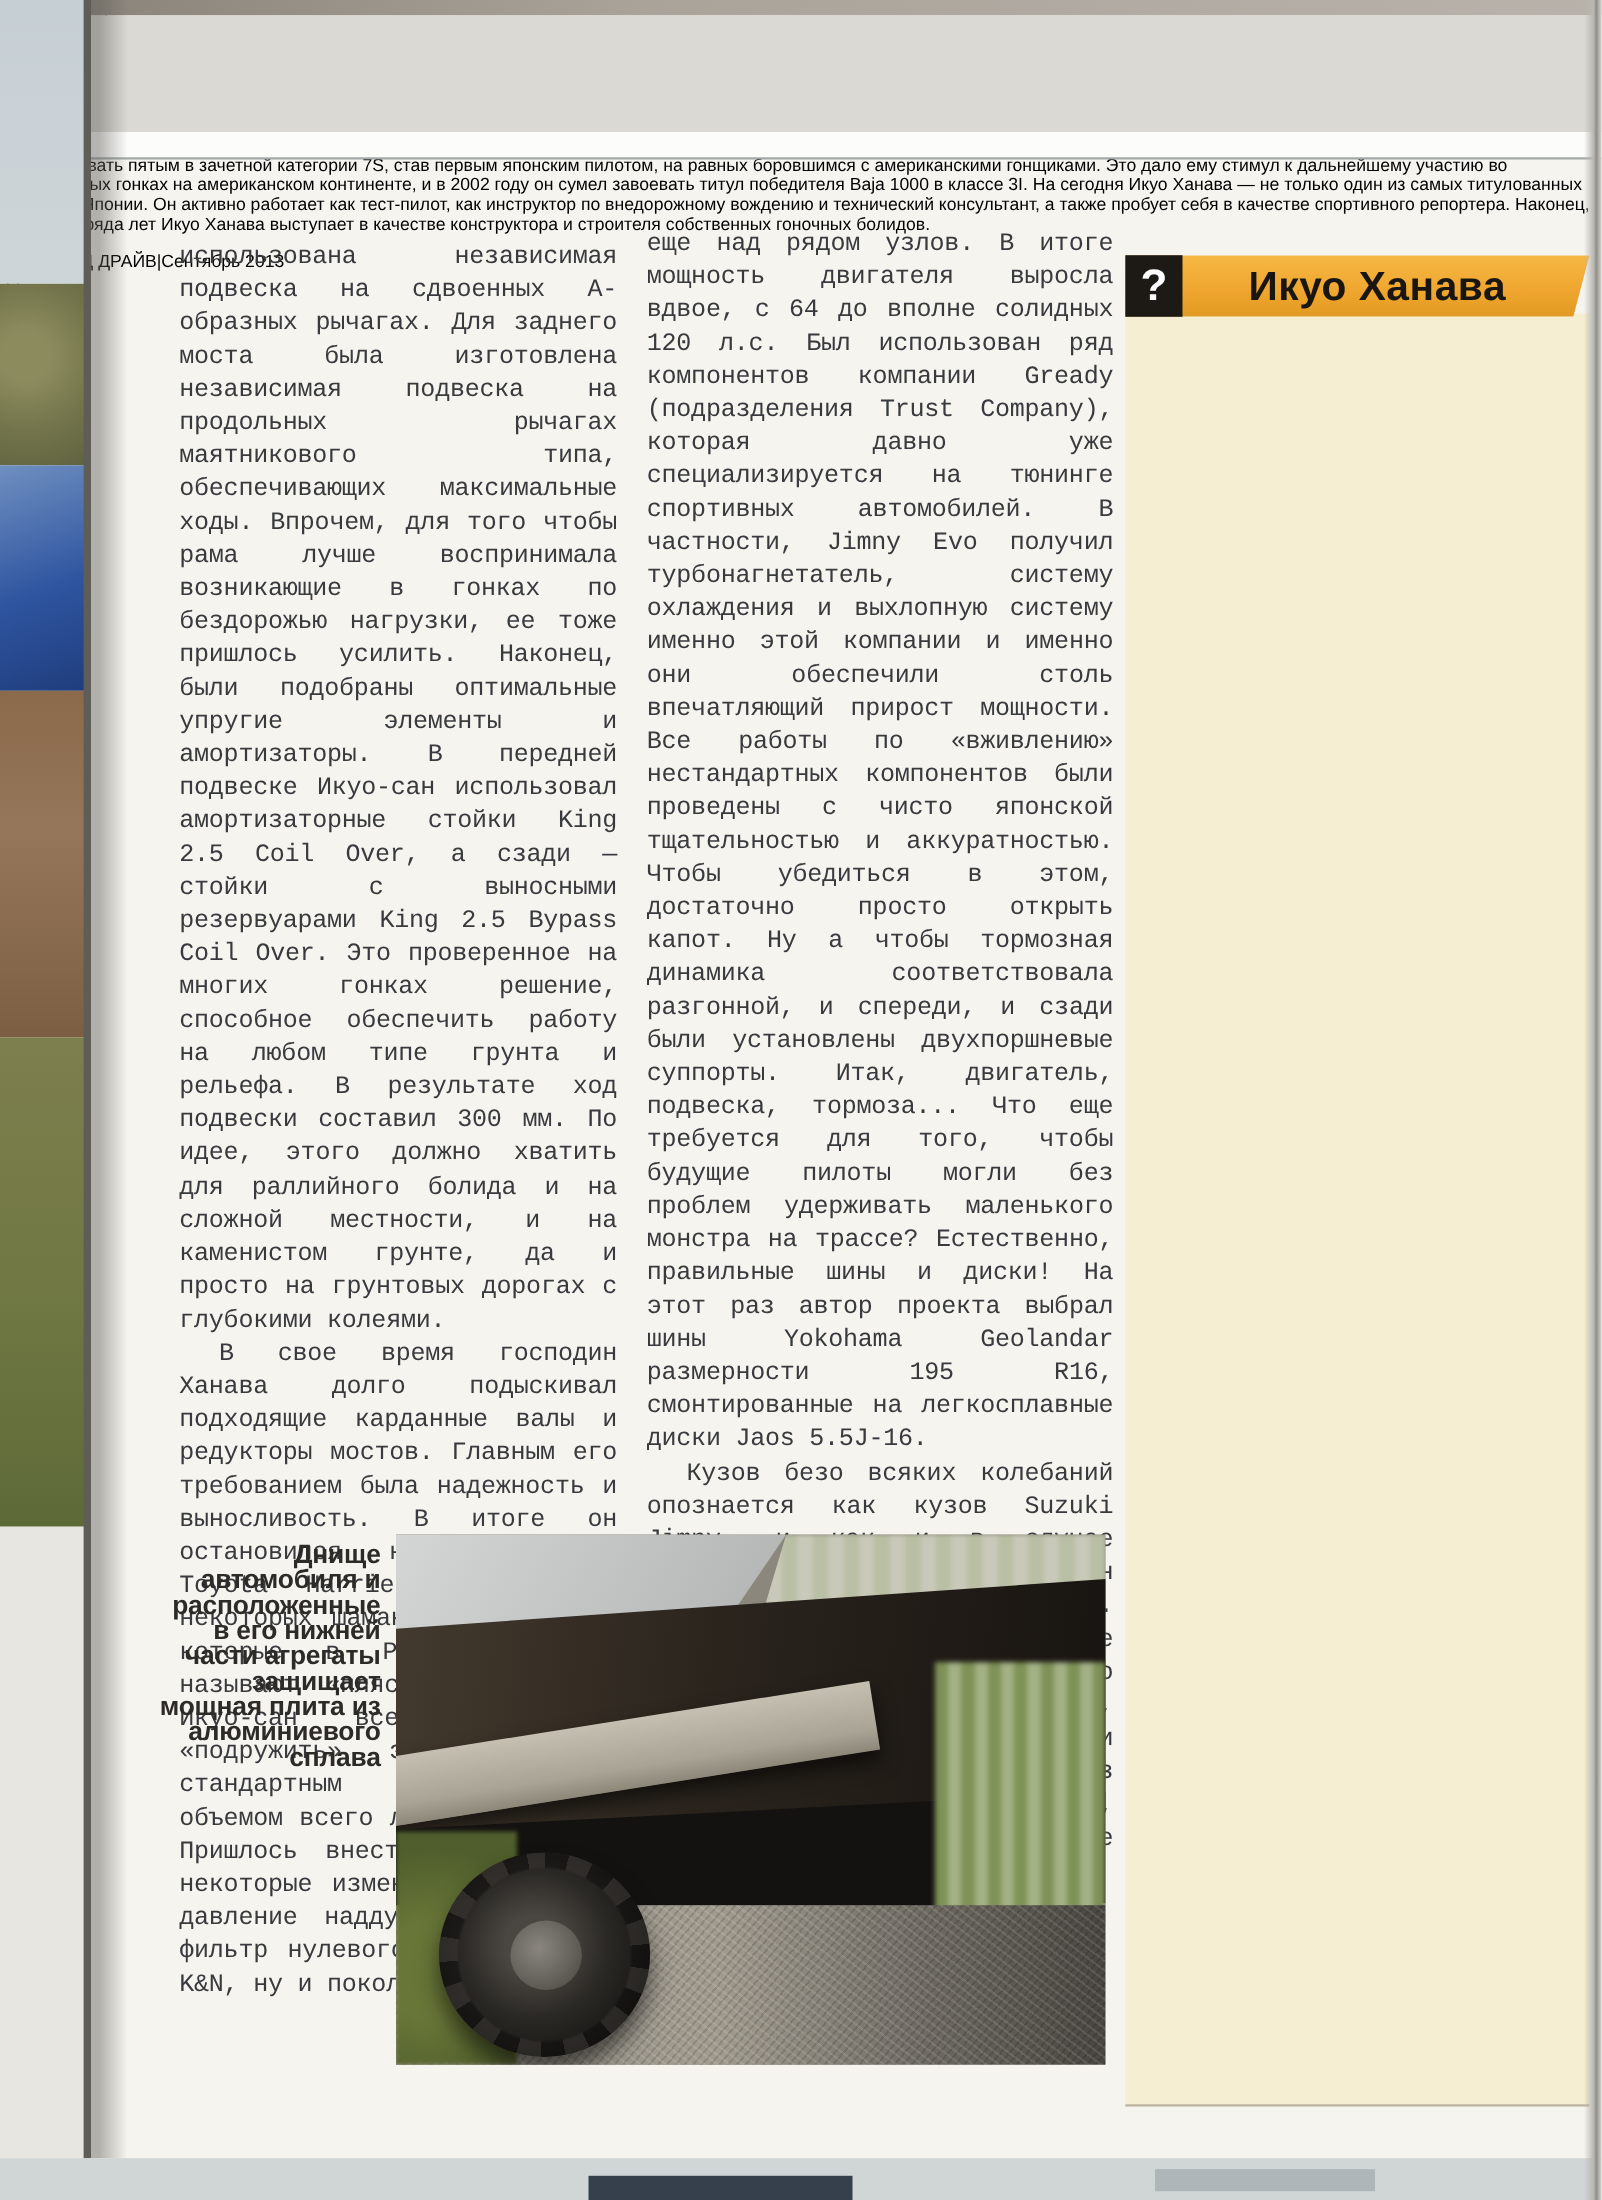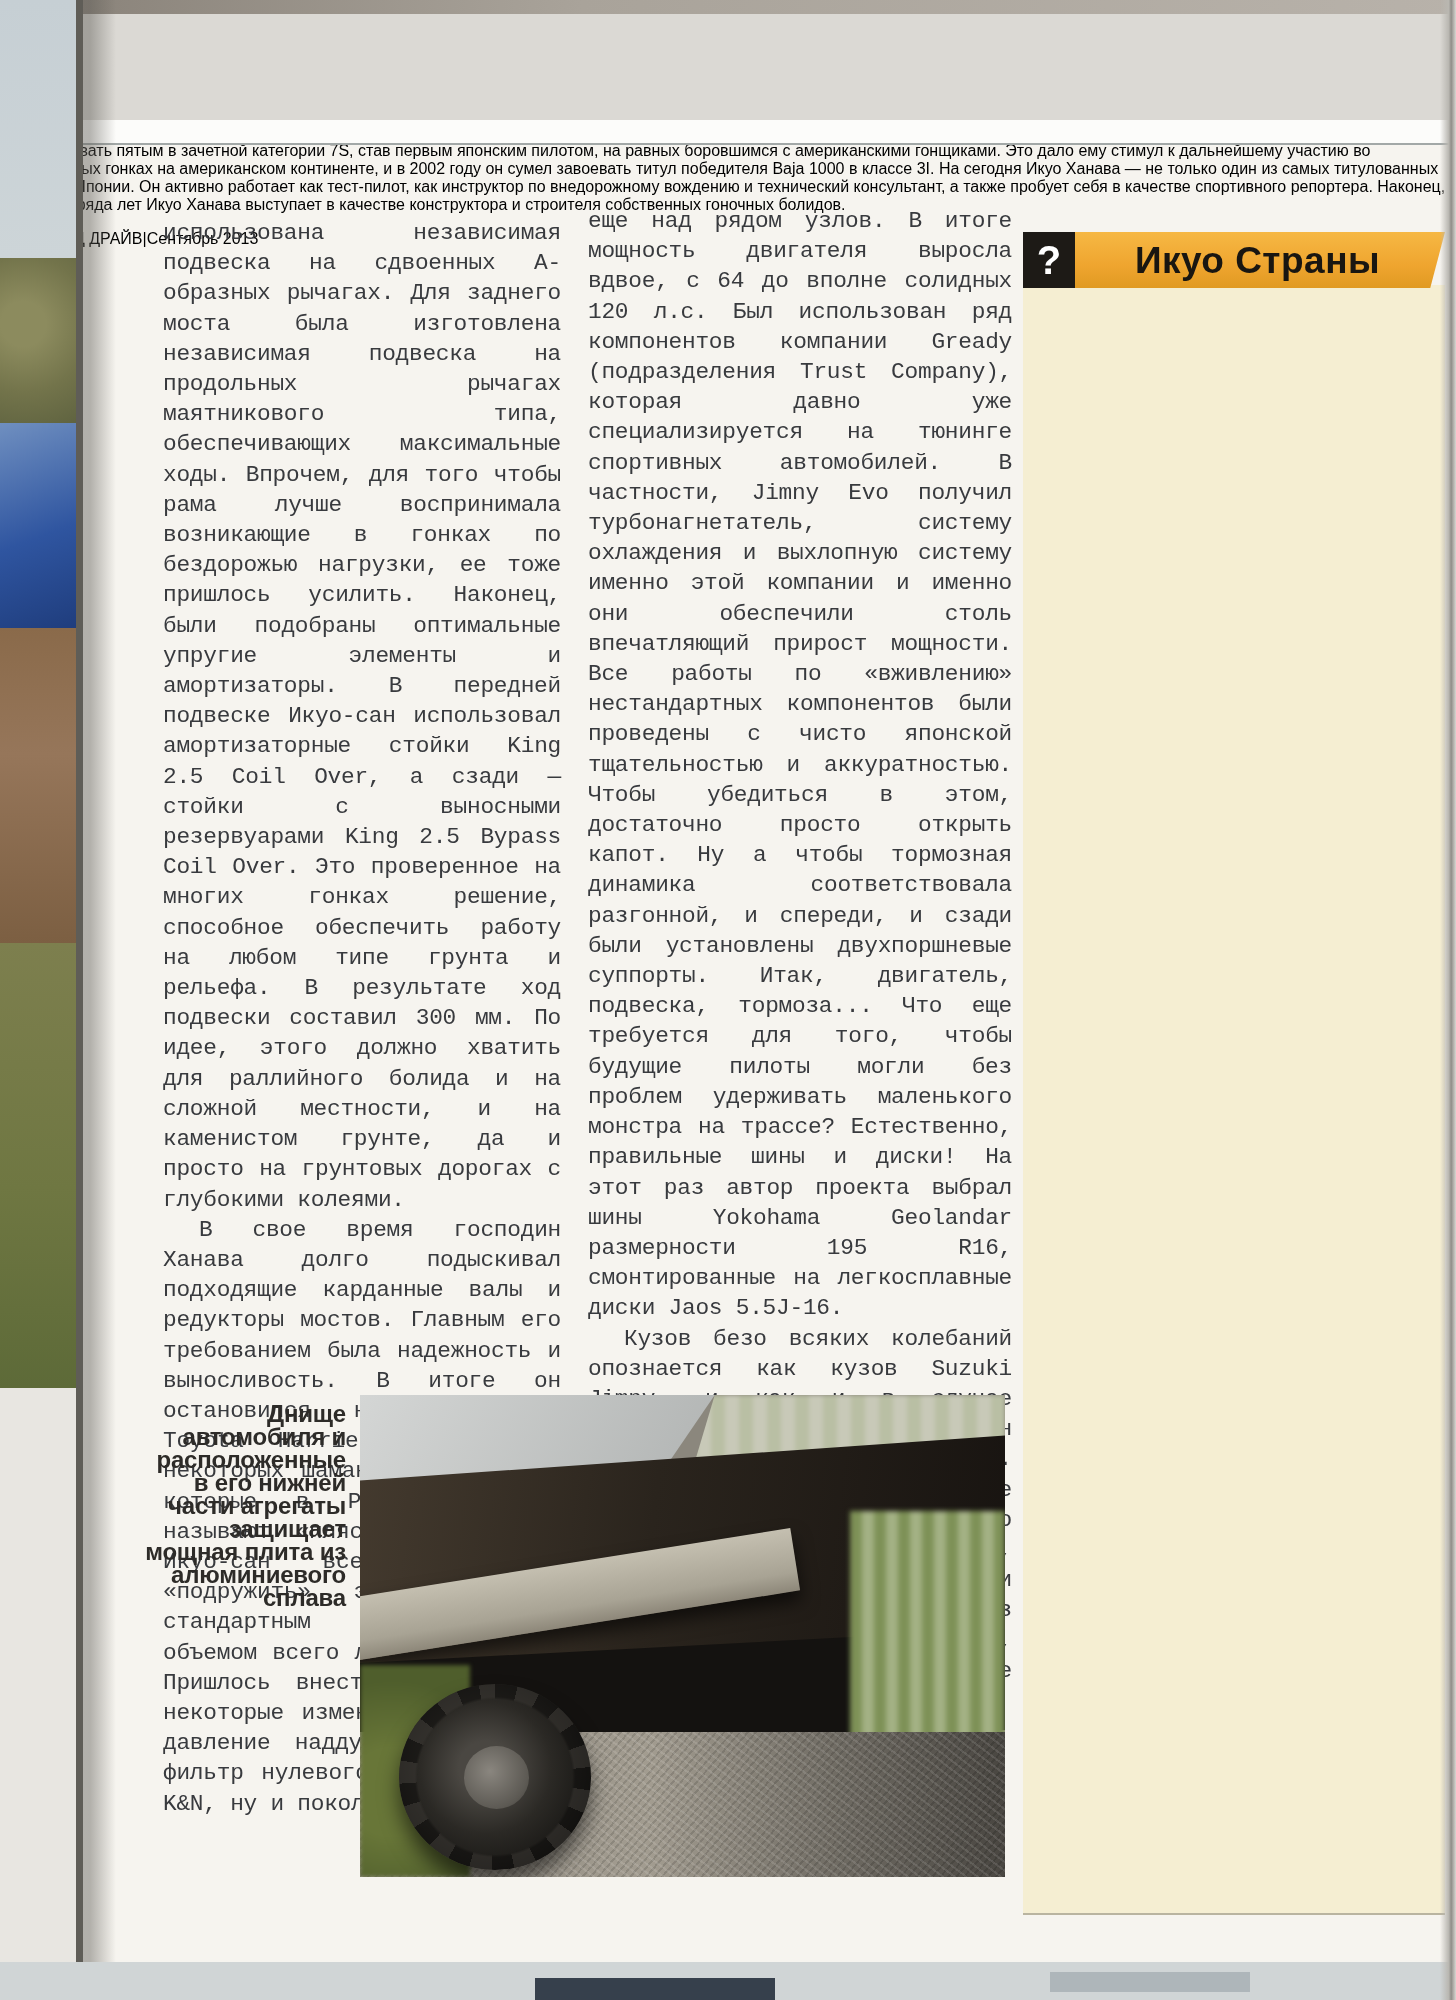--- a/index.html
+++ b/index.html
@@ -168,21 +168,21 @@
     <div class="ub-grass"></div>
     <div class="ub-tire">
       <div class="ub-hub"></div>
     </div>
   </div>
 
   <div class="sidebar-bg"></div>
   <div class="sb-header">
     <div class="sb-bar"></div>
     <div class="sb-qbox">?</div>
-    <div class="sb-title">Икуо Страны</div>
+    <div class="sb-title">Икуо Ханава</div>
   </div>
 
   <div class="portrait">
     <div class="pt-streak"></div>
     <div class="pt-glass"></div>
     <div class="pt-glass2"></div>
     <div class="pt-hair"></div>
     <div class="pt-face"></div>
     <div class="pt-jacket"></div>
     <div class="pt-collar"></div>

